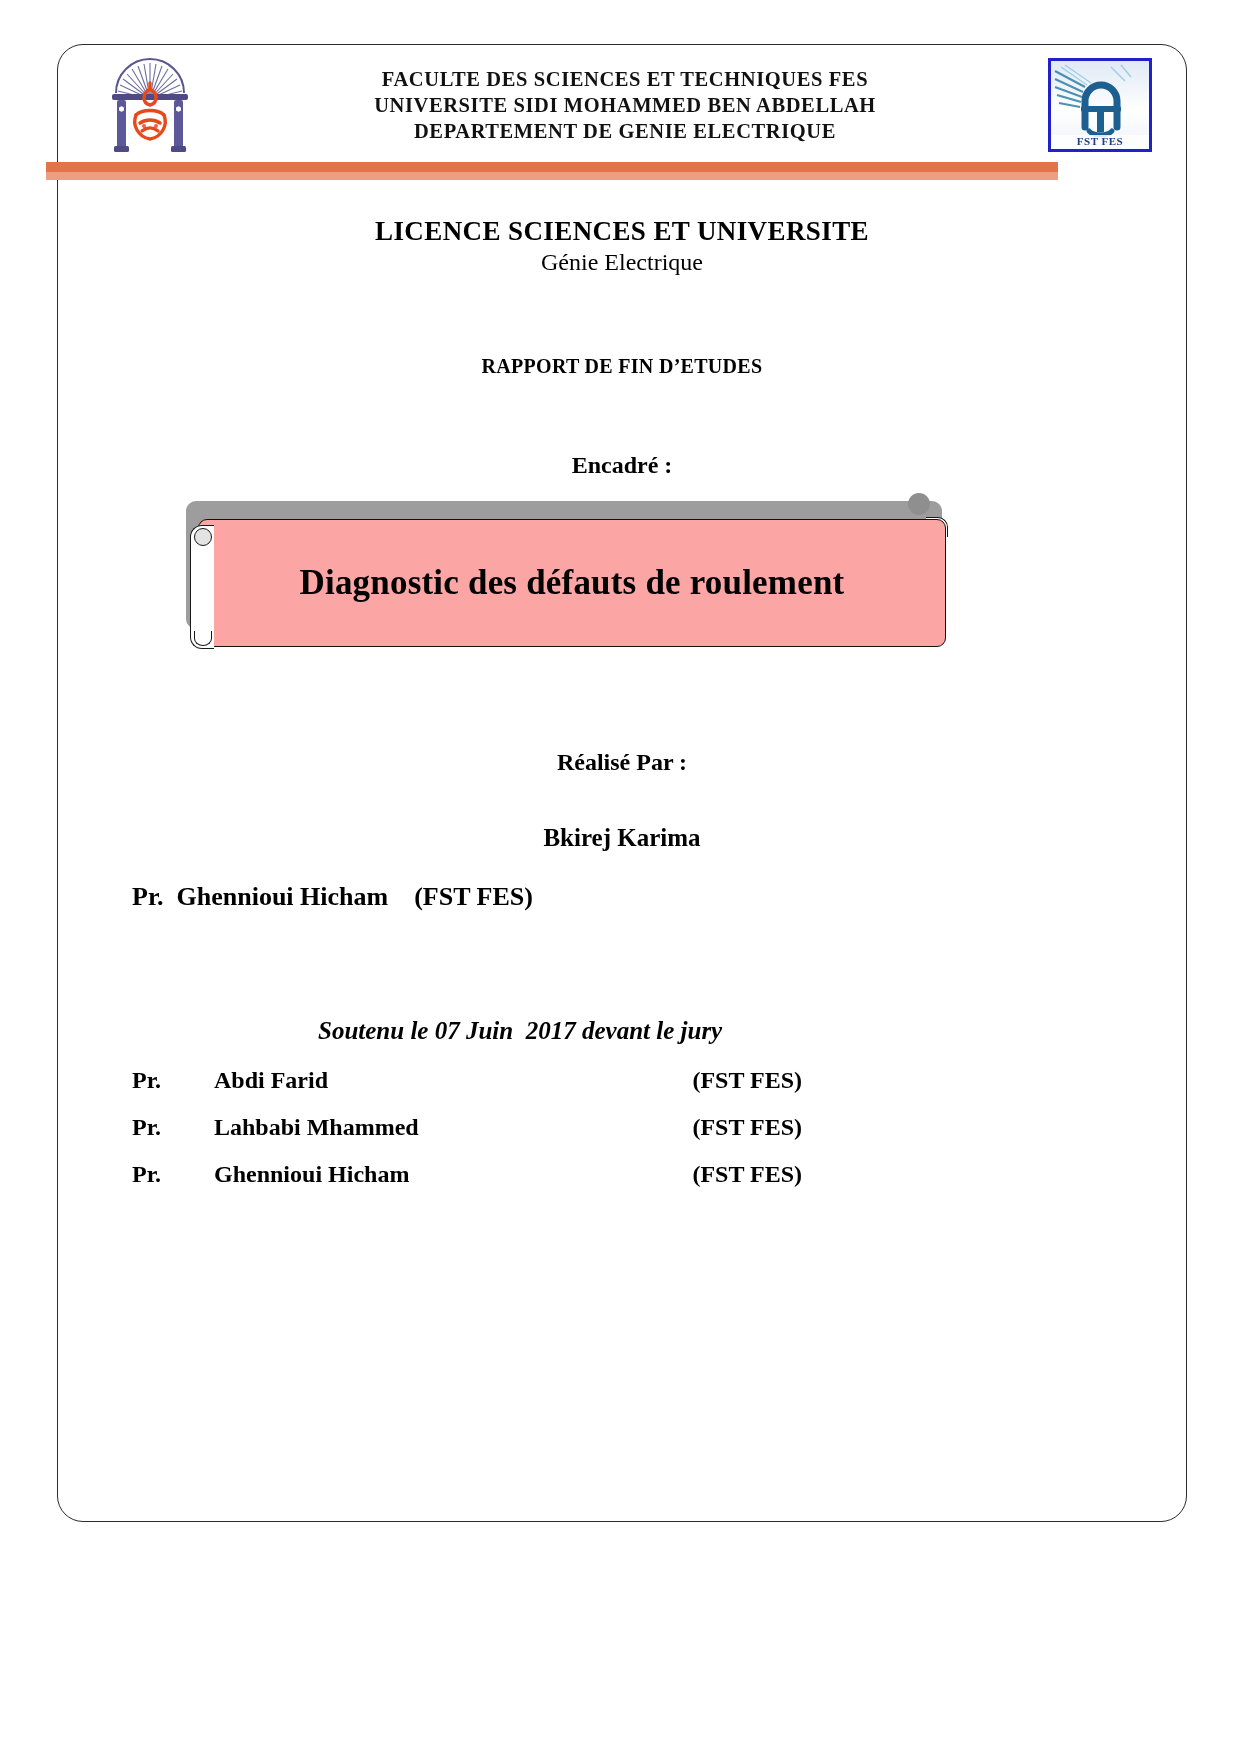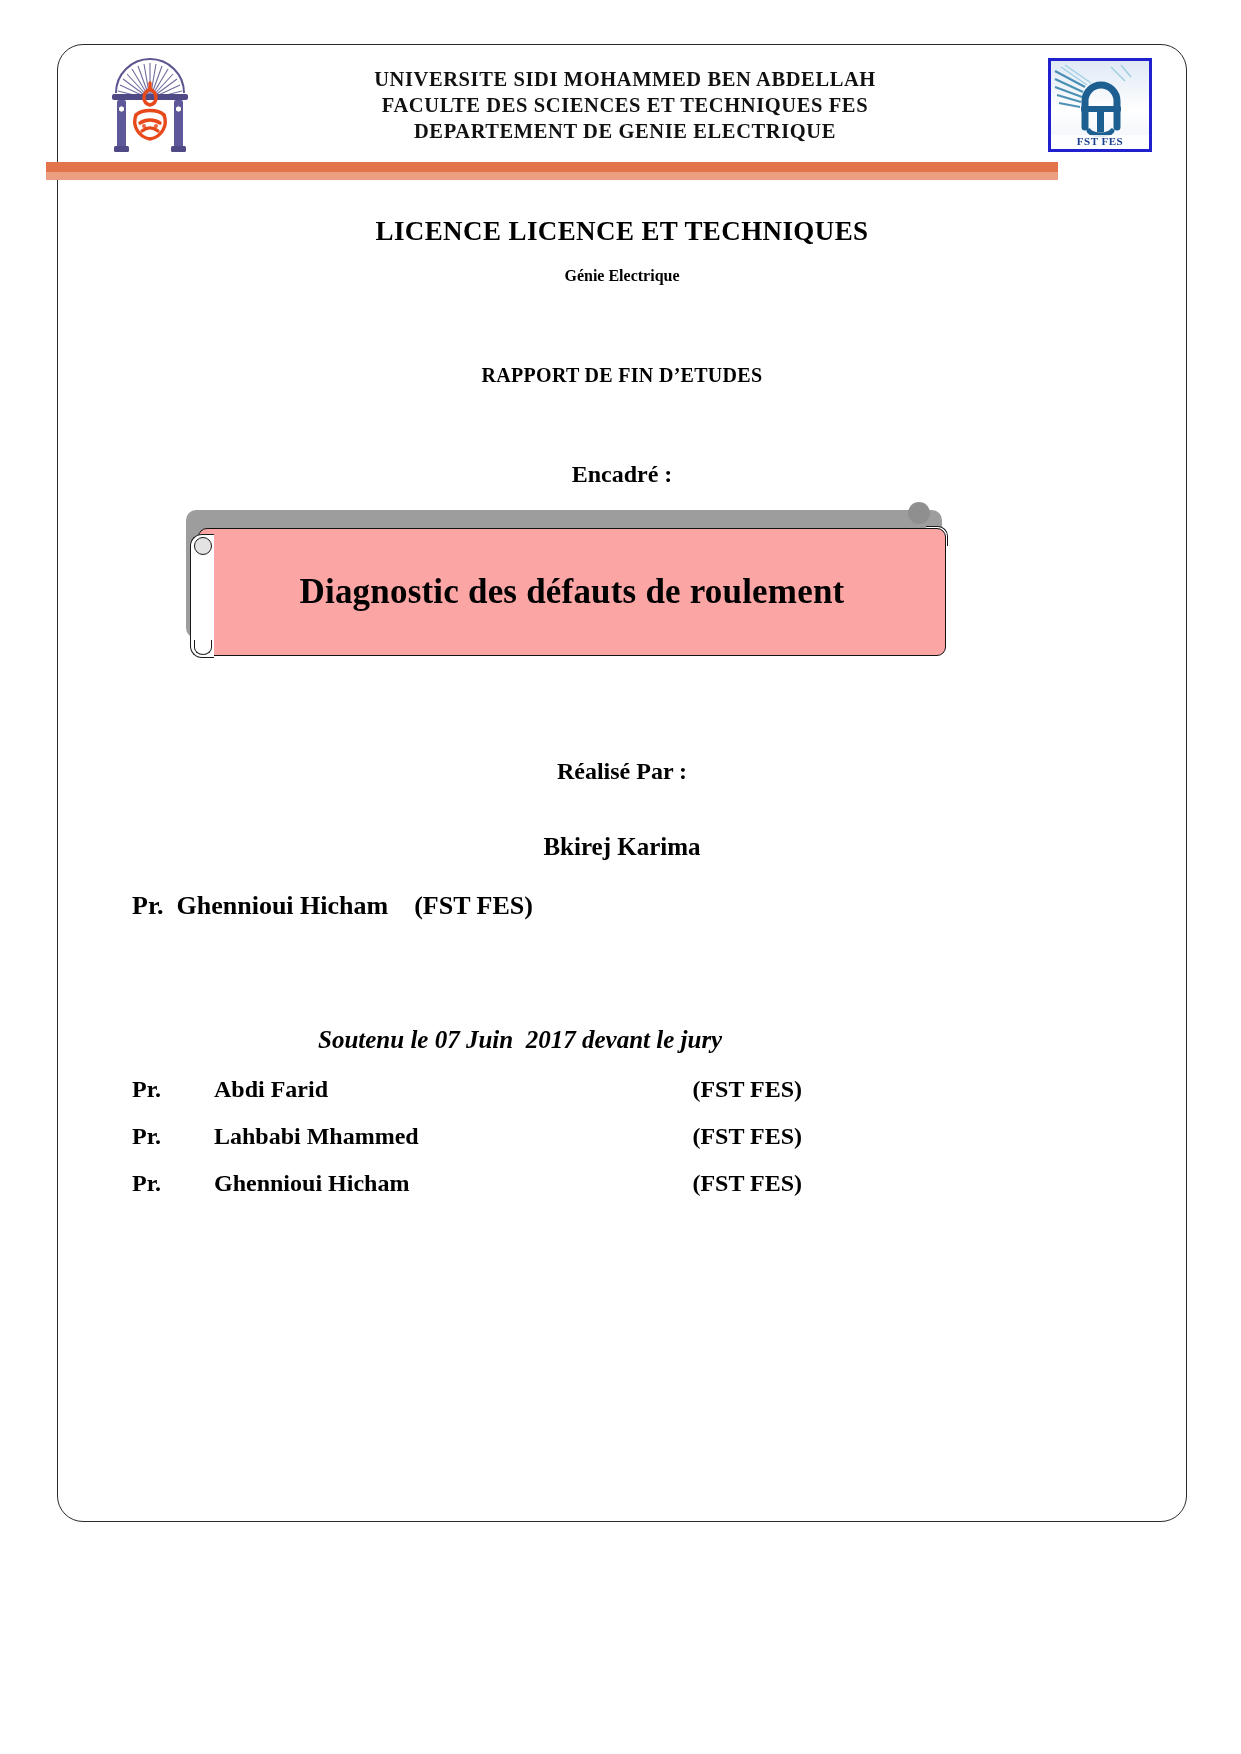--- a/index.html
+++ b/index.html
@@ -106,23 +106,23 @@
 
   .lst-title {
     text-align: center;
     font-weight: bold;
     font-size: 27px;
     letter-spacing: 0.4px;
     margin-top: 26px;
   }
   .lst-sub {
     text-align: center;
-    font-weight: bold;
-    font-size: 16px;
-    margin-top: 20px;
+    font-weight: normal;
+    font-size: 24px;
+    margin-top: 2px;
   }
   .rapport {
     text-align: center;
     font-weight: bold;
     font-size: 20px;
     letter-spacing: 0.3px;
     margin-top: 79px;
   }
   .intitule {
     text-align: center;
@@ -320,22 +320,22 @@
         <path d="M44 78 C49 74 55 74 60 78"></path>
       </g>
       <g fill="#e8491b" opacity="0.85">
         <circle cx="46" cy="73" r="2"></circle>
           <circle cx="58" cy="73" r="2"></circle>
       </g>
     </svg>
   </div>
 
   <div class="header-text">
+    <div>FACULTE DES SCIENCES ET TECHNIQUES FES</div>
     <div>UNIVERSITE SIDI MOHAMMED BEN ABDELLAH</div>
-    <div>FACULTE DES SCIENCES ET TECHNIQUES FES</div>
     <div>DEPARTEMENT DE GENIE ELECTRIQUE</div>
   </div>
 
   <div class="fst-logo">
     <svg viewBox="0 0 98 88" width="98" height="88" aria-hidden="true">
       <defs>
         <linearGradient id="fstbg" x1="0" y1="0" x2="0" y2="1">
           <stop offset="0%" stop-color="#dfe9f5"></stop>
           <stop offset="55%" stop-color="#ffffff"></stop>
           <stop offset="100%" stop-color="#eef3fa"></stop>
@@ -367,21 +367,21 @@
   </div>
 </div>
 
 <div class="orange-band">
   <div class="band-main"></div>
   <div class="band-soft"></div>
 </div>
 
 <div class="body-area">
 
-  <div class="lst-title">LICENCE LICENCE ET TECHNIQUES</div>
+  <div class="lst-title">LICENCE SCIENCES ET UNIVERSITE</div>
   <div class="lst-sub">Génie Electrique</div>
 
   <div class="rapport">RAPPORT DE FIN D’ETUDES</div>
 
   <div class="intitule">Encadré :</div>
 
   <div class="scroll-wrap">
     <div class="scroll-shadow">
       <div class="scroll-knob"></div>
     </div>

